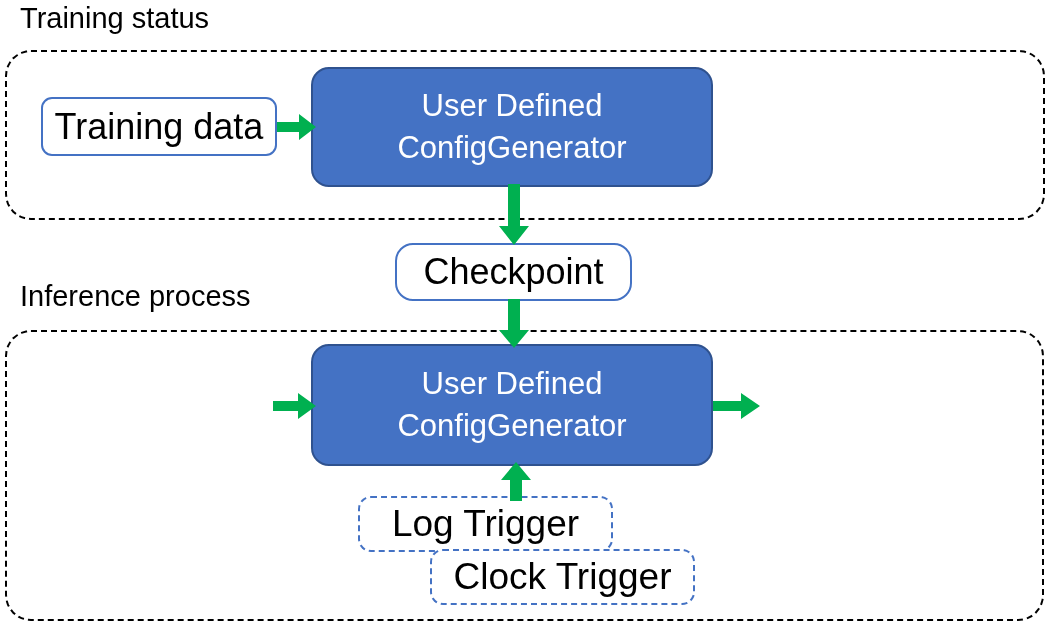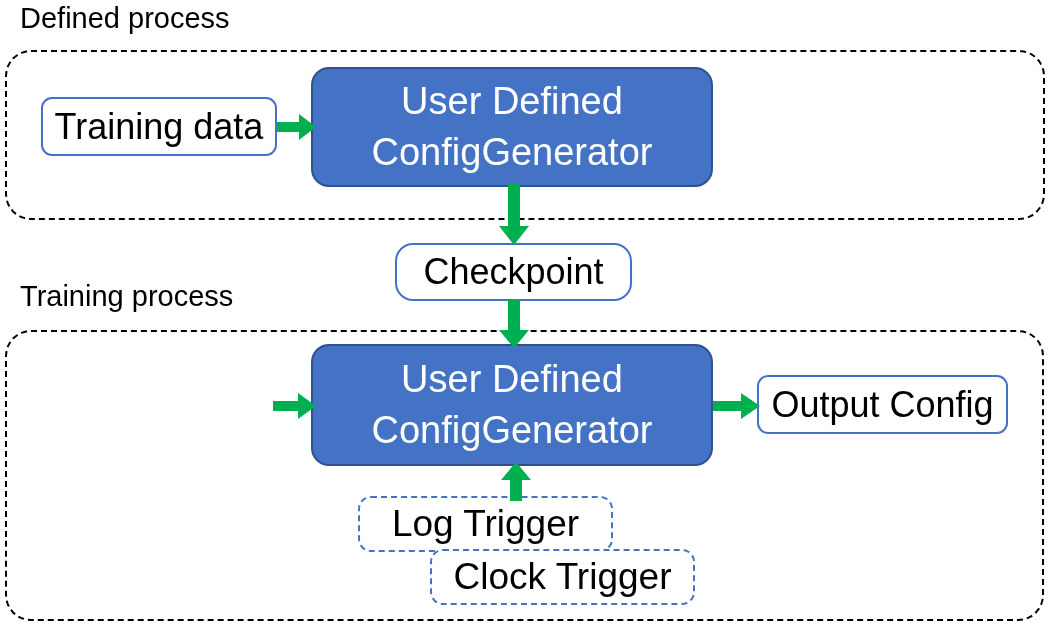--- a/index.html
+++ b/index.html
@@ -69,21 +69,21 @@
     position: absolute;
     box-sizing: border-box;
     background: #4472C4;
     border: 2px solid #2F528F;
     border-radius: 18px;
     display: flex;
     flex-direction: column;
     align-items: center;
     justify-content: center;
     color: #ffffff;
-    font-size: 38px;
+    font-size: 31px;
     line-height: 1.35;
     white-space: nowrap;
     z-index: 3;
   }
   #node-train-generator     { left: 311px; top: 67px;  width: 402px; height: 120px; }
   #node-inference-generator { left: 311px; top: 344px; width: 402px; height: 122px; }
 
   
   .node-trigger {
     position: absolute;
@@ -114,45 +114,42 @@
   #arrow-trigger-to-generator       { left: 500px; top: 462px;  width: 32px; height: 40px; }
 </style>
 </head>
 <body>
 
 <div id="canvas">
 
   <div class="section-box" id="training-section"></div>
   <div class="section-box" id="inference-section"></div>
 
-  <div class="section-label" id="training-label">Defined process</div>
-  <div class="section-label" id="inference-label">Training process</div>
+  <div class="section-label" id="training-label">Training status</div>
+  <div class="section-label" id="inference-label">Inference process</div>
 
   <div class="node-plain" id="node-training-data">
     <span>Training data</span>
   </div>
 
   <div class="node-filled" id="node-train-generator">
     <span>User Defined</span>
     <span>ConfigGenerator</span>
   </div>
 
   <div class="node-plain" id="node-checkpoint">
     <span>Checkpoint</span>
   </div>
 
 
   <div class="node-filled" id="node-inference-generator">
     <span>User Defined</span>
     <span>ConfigGenerator</span>
   </div>
 
-  <div class="node-plain" id="node-output-config">
-    <span>Output Config</span>
-  </div>
 
   <div class="node-trigger" id="node-log-trigger">
     <span>Log Trigger</span>
   </div>
 
   <div class="node-trigger" id="node-clock-trigger">
     <span>Clock Trigger</span>
   </div>
 
   <div class="arrow" id="arrow-training-data-to-generator">

